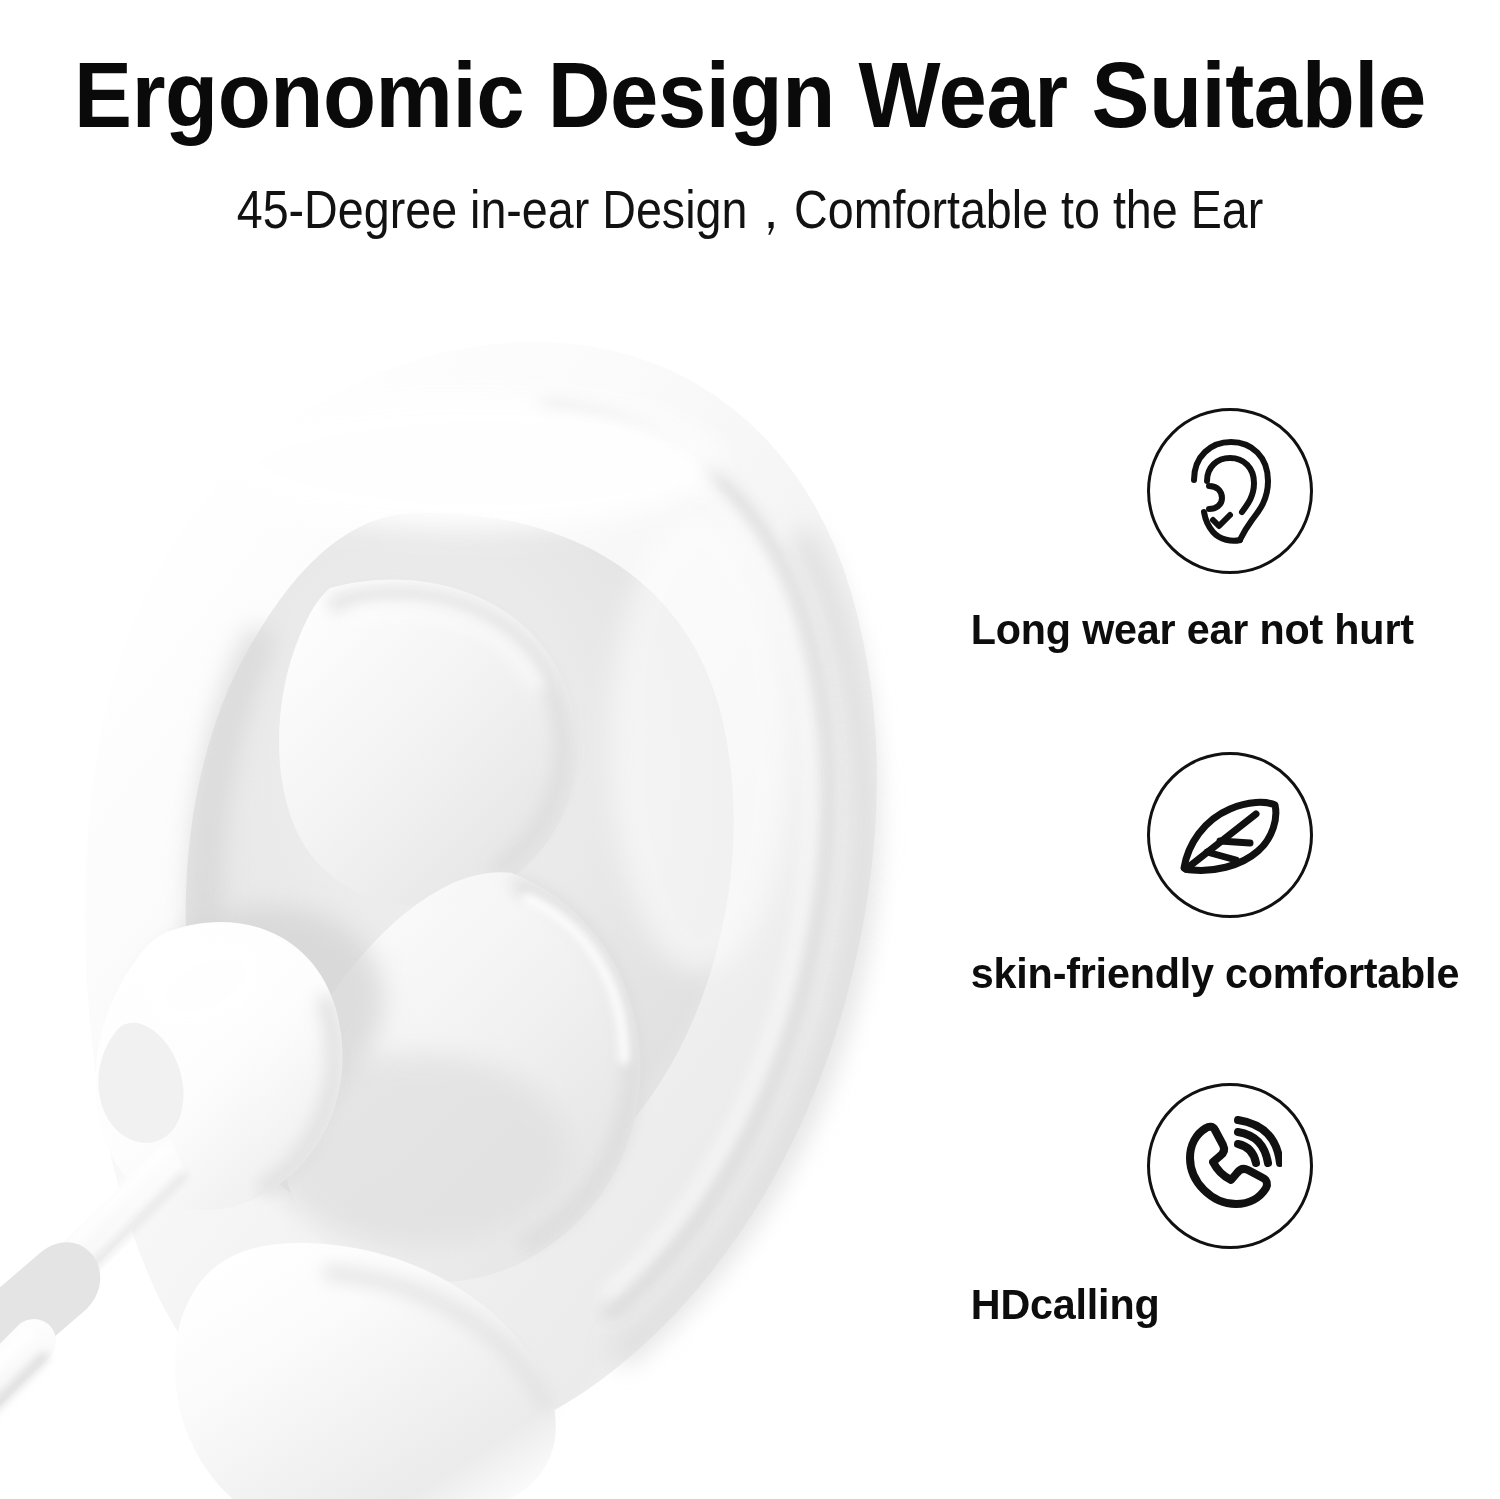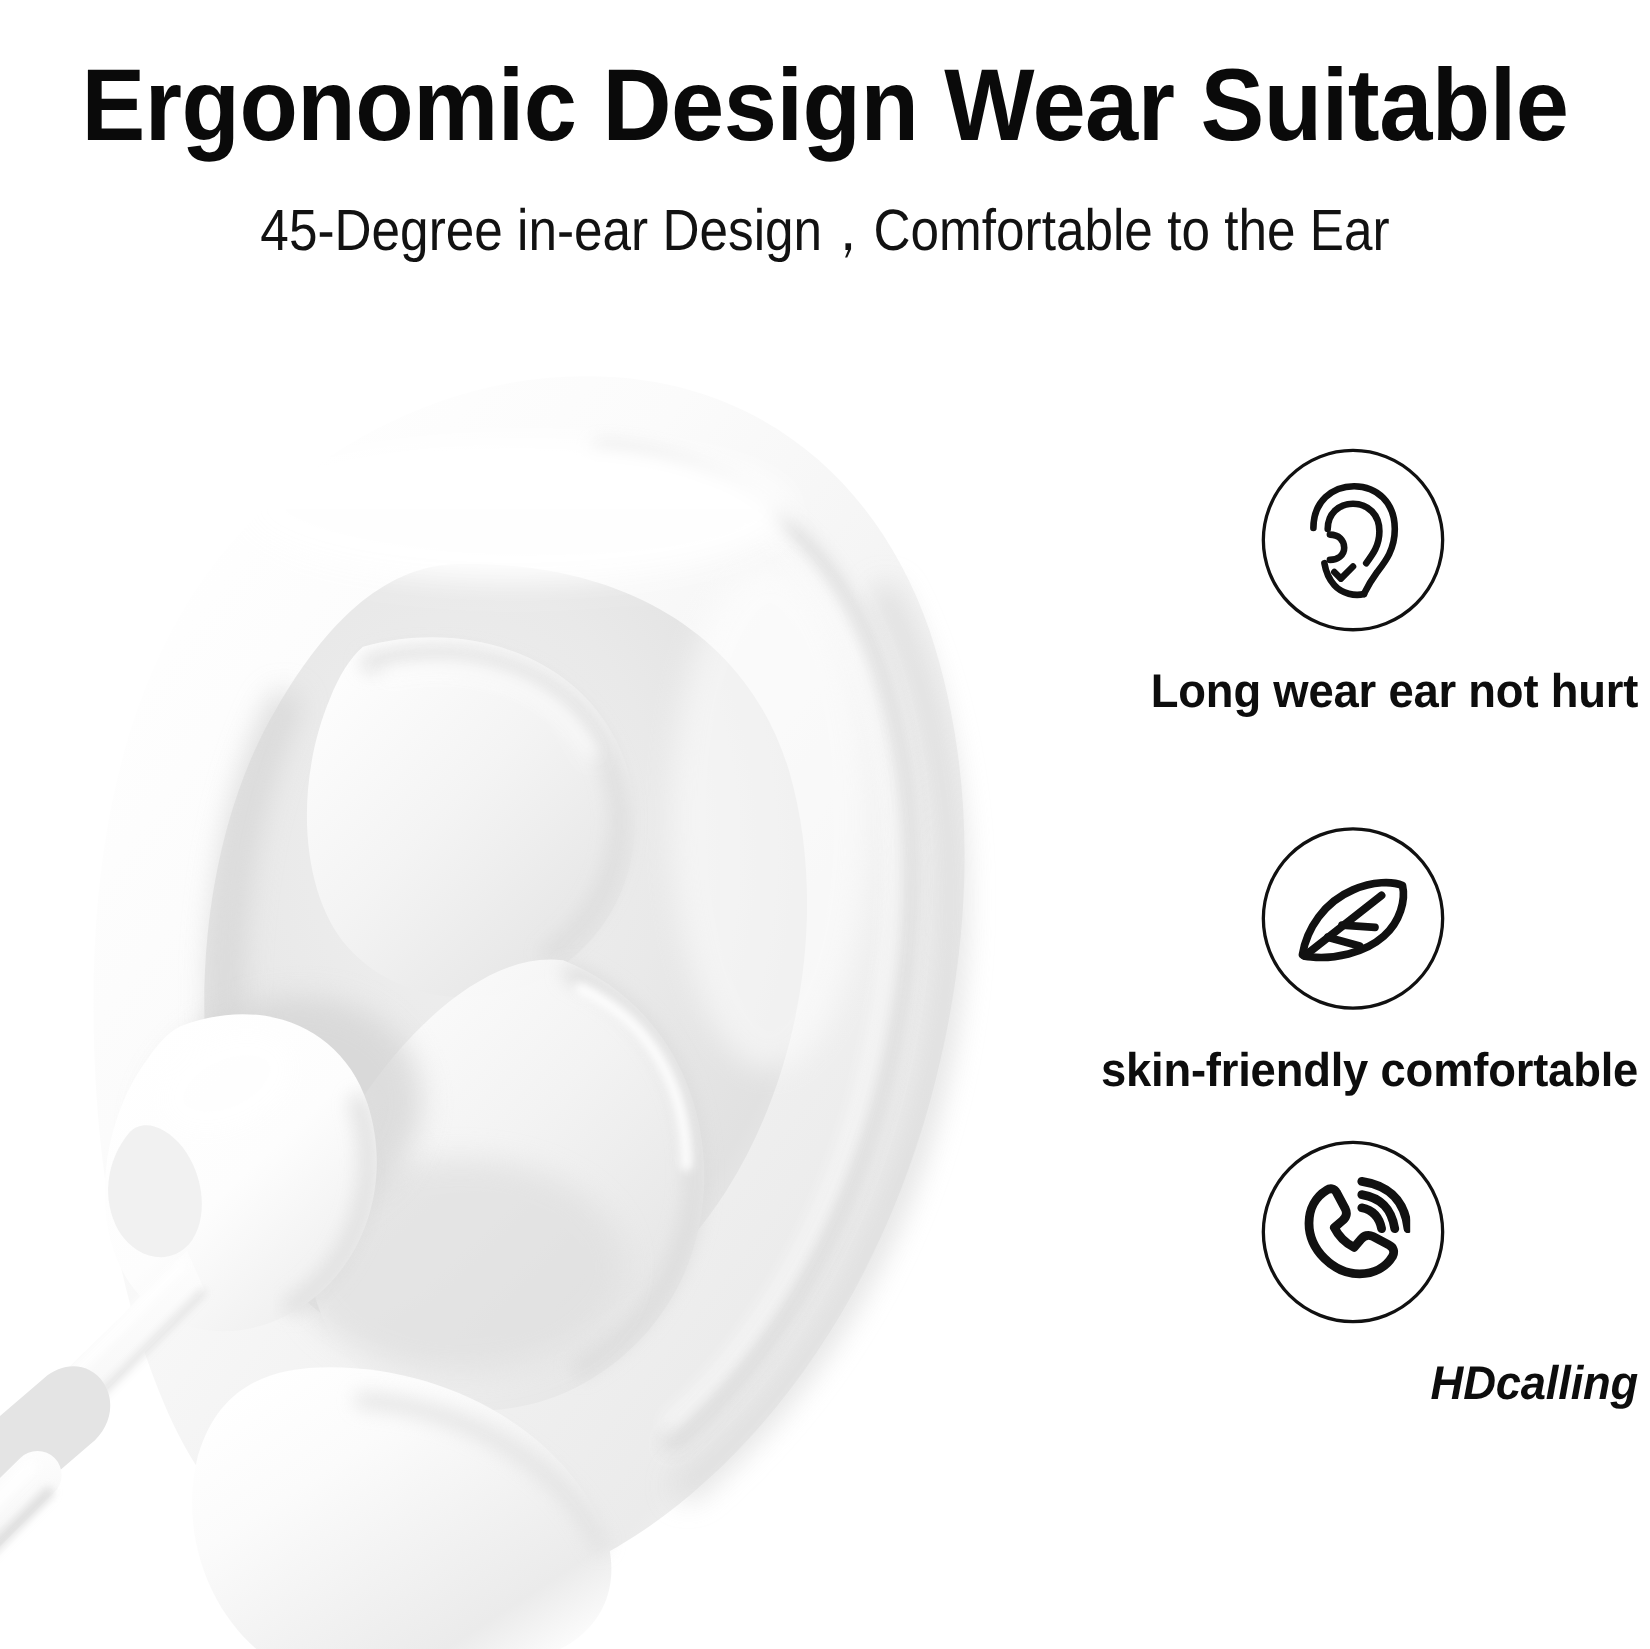--- a/index.html
+++ b/index.html
@@ -65,25 +65,25 @@
     position: absolute;
     left: 960px;
     top: 395px;
     width: 540px;
     height: 950px;
   }
   .feature {
     position: absolute;
     left: 0;
     width: 540px;
-    text-align: right;
+    text-align: left;
   }
   .feature-1 { top: 0px; }
   .feature-2 { top: 344px; }
-  .feature-3 { top: 629px; font-style: italic; }
+  .feature-3 { top: 675px; }
 
   .icon-circle {
     width: 166px;
     height: 166px;
     margin: 0 auto;
     border: 3px solid #111111;
     border-radius: 50%;
     box-sizing: border-box;
     display: flex;
     align-items: center;

